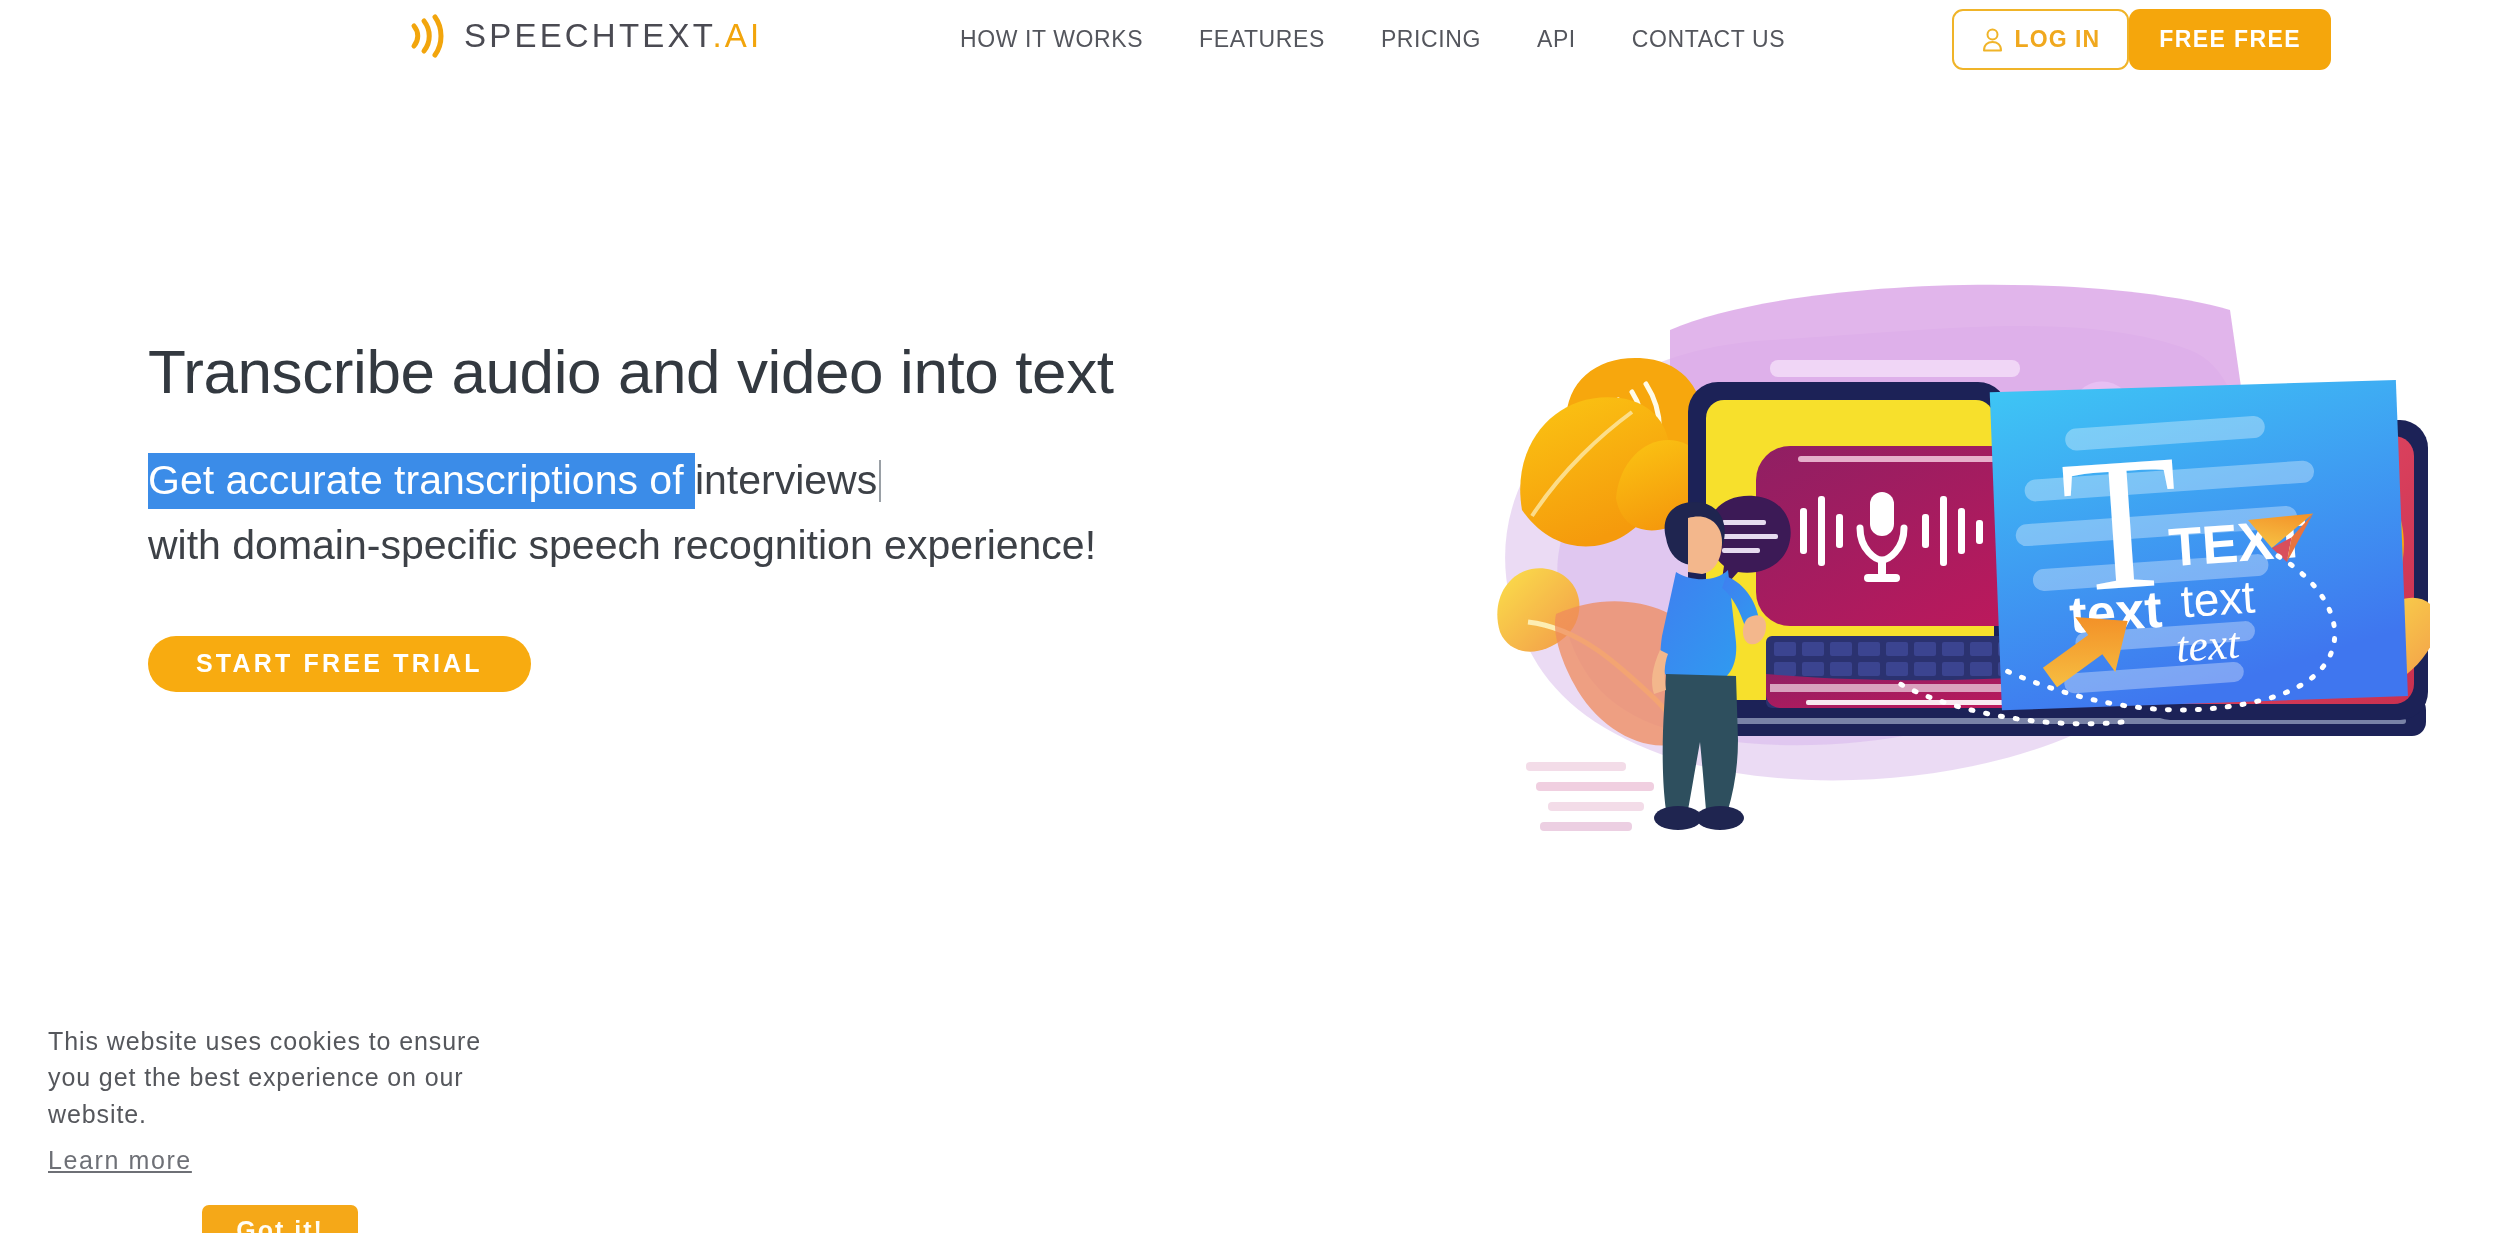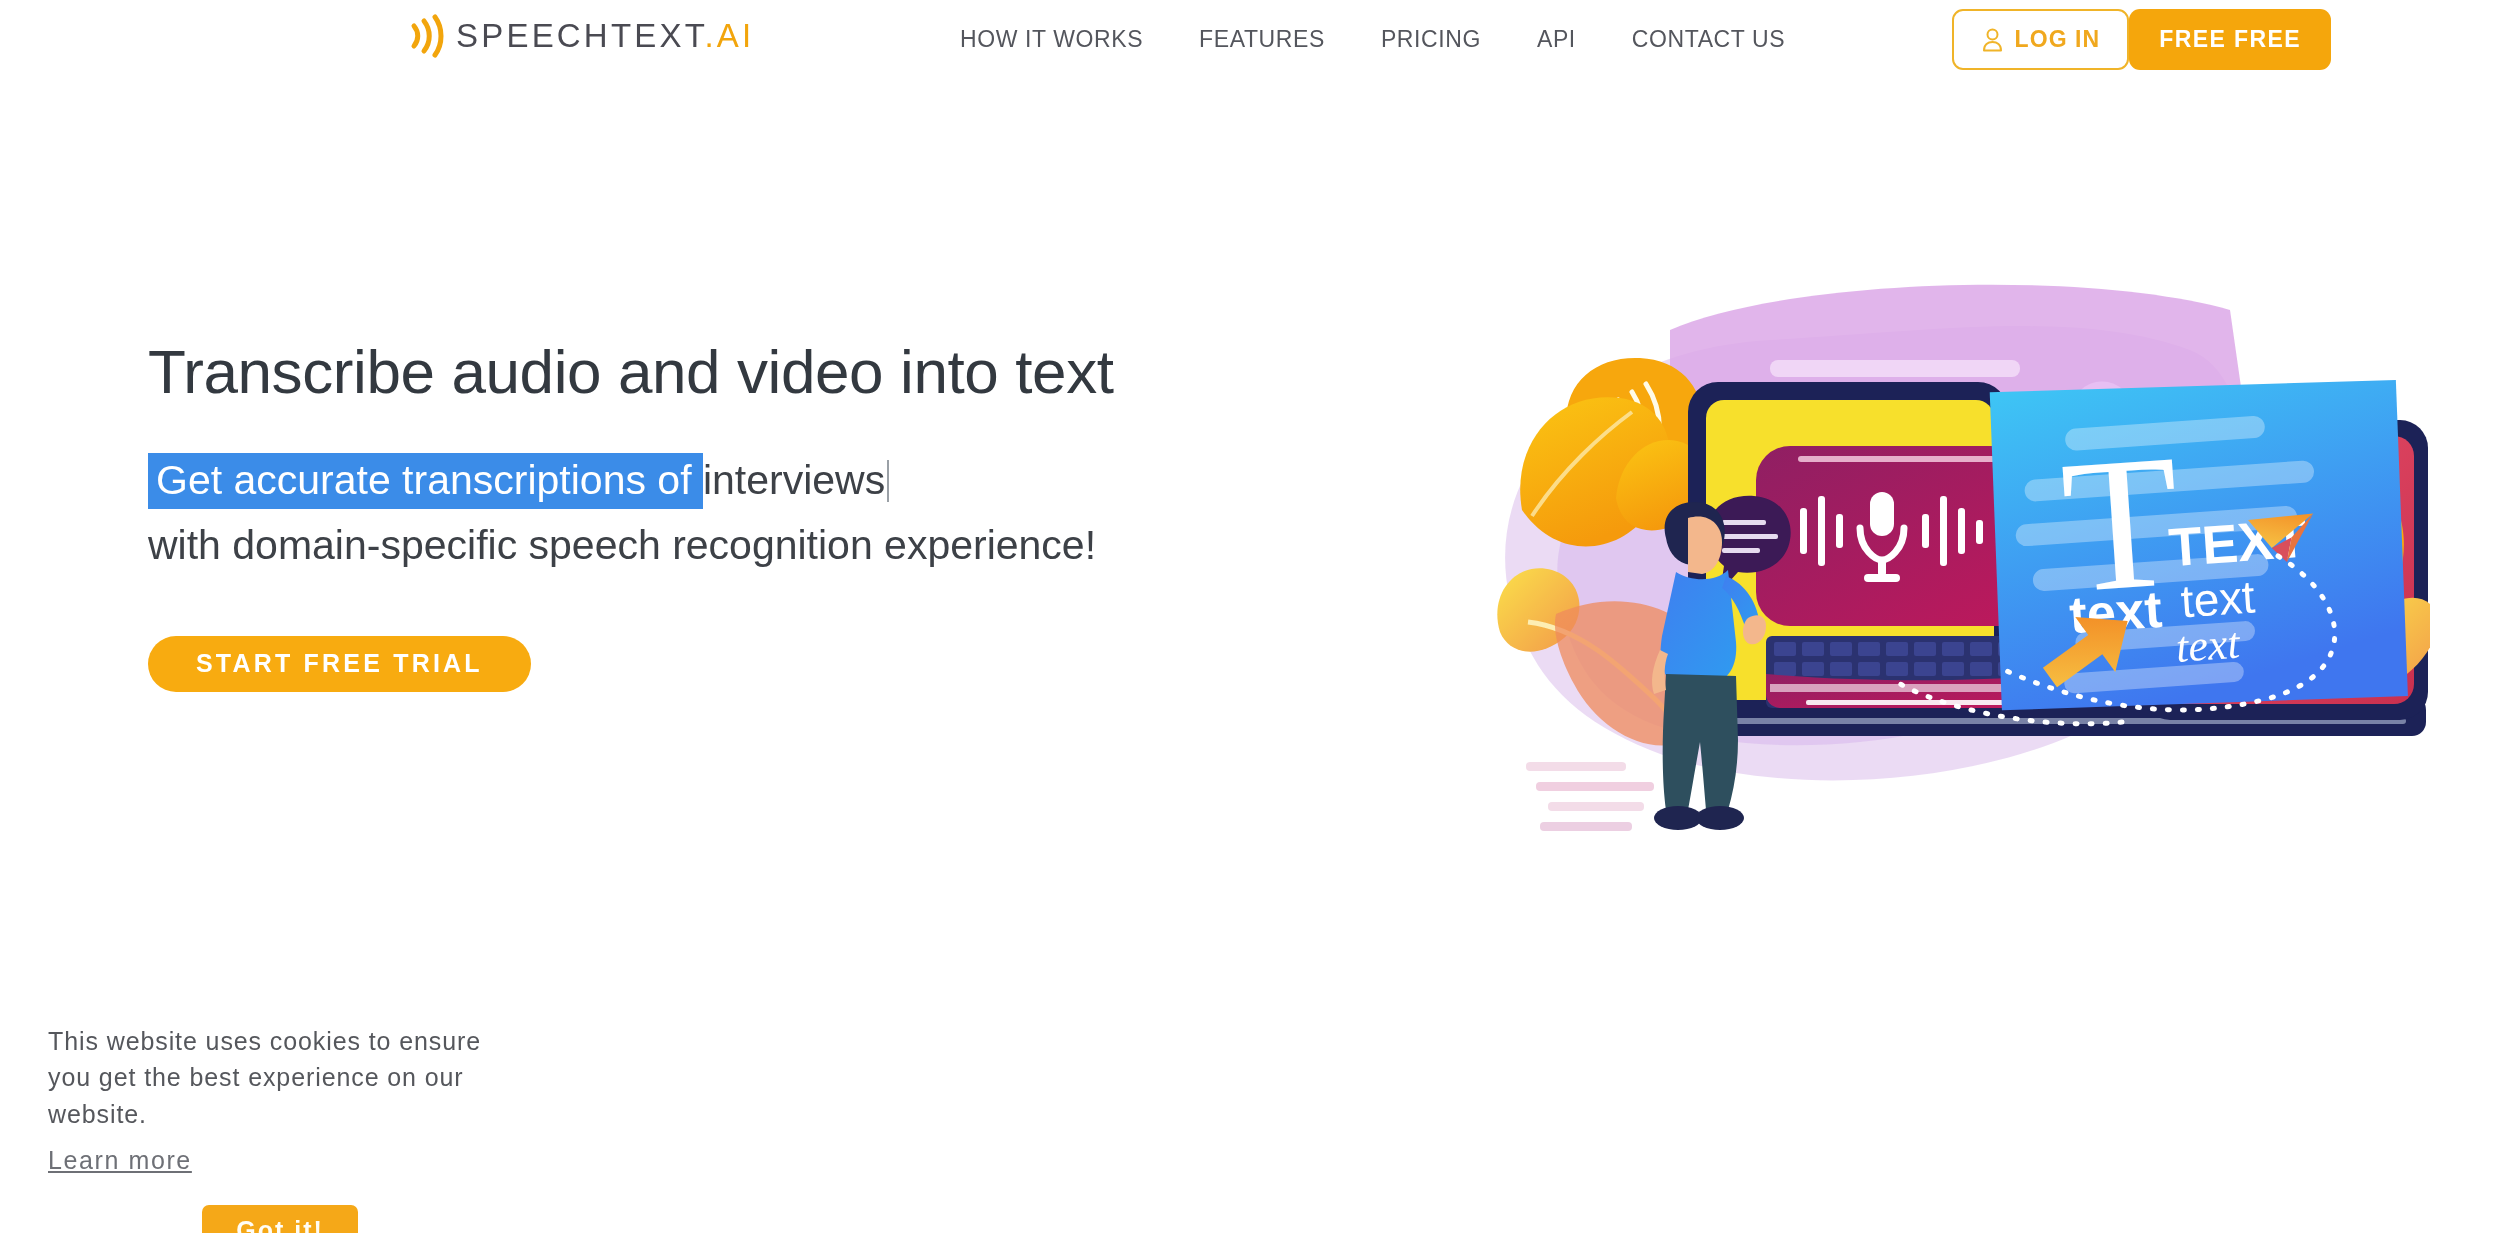--- a/index.html
+++ b/index.html
@@ -29,21 +29,21 @@
     align-items: center;
     background: #ffffff;
   }
 
   .logo {
     position: absolute;
     left: 408px;
     top: 14px;
     display: flex;
     align-items: center;
-    gap: 10px;
+    gap: 18px;
     cursor: pointer;
   }
   .logo-mark { width: 38px; height: 44px; display: block; }
   .logo-text {
     font-size: 33px;
     letter-spacing: 3.2px;
     font-weight: 400;
     color: #4a4a52;
     white-space: nowrap;
   }
@@ -129,21 +129,21 @@
   .hero-sub {
     margin-top: 42px;
     font-size: 41px;
     color: #3d4147;
     line-height: 1.58;
     font-weight: 400;
   }
   .sel {
     background: #3b8ce8;
     color: #ffffff;
-    padding: 4px 0 6px 8px;
+    padding: 4px 0 6px 0;
     box-decoration-break: clone;
   }
   .caret {
     display: inline-block;
     width: 2px;
     height: 42px;
     background: #9aa0a6;
     vertical-align: -8px;
     margin-left: 2px;
   }

